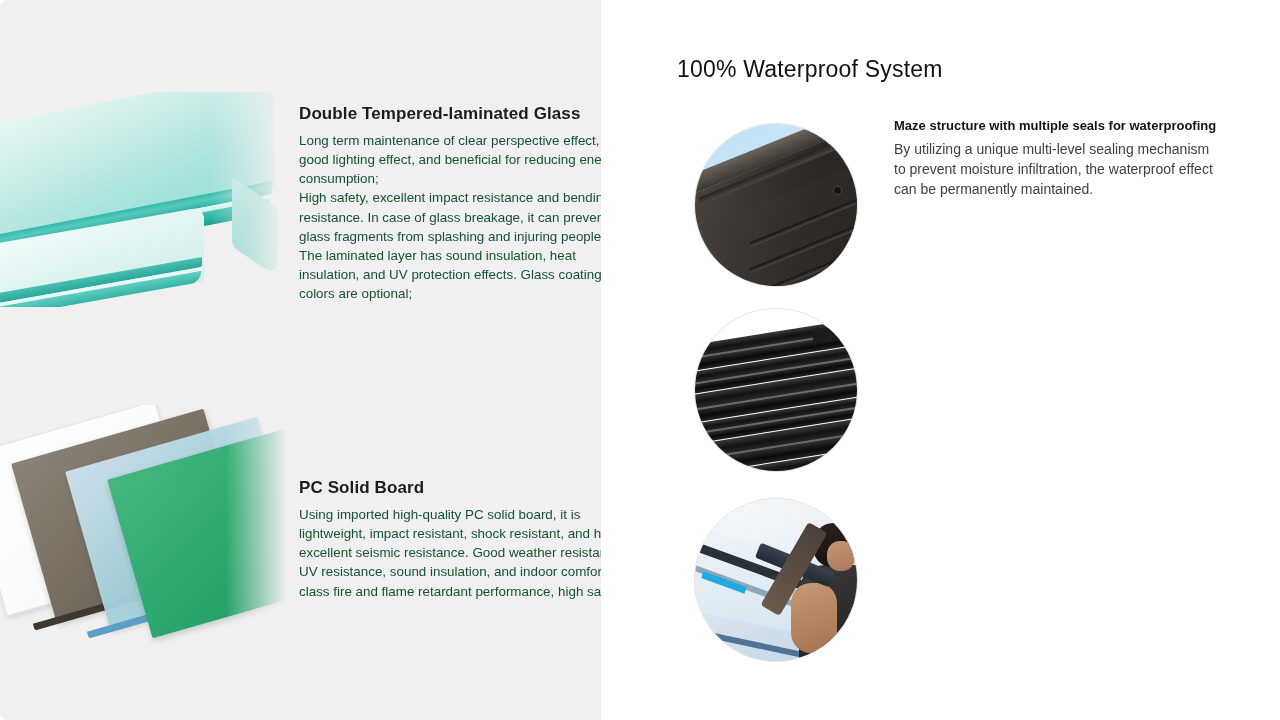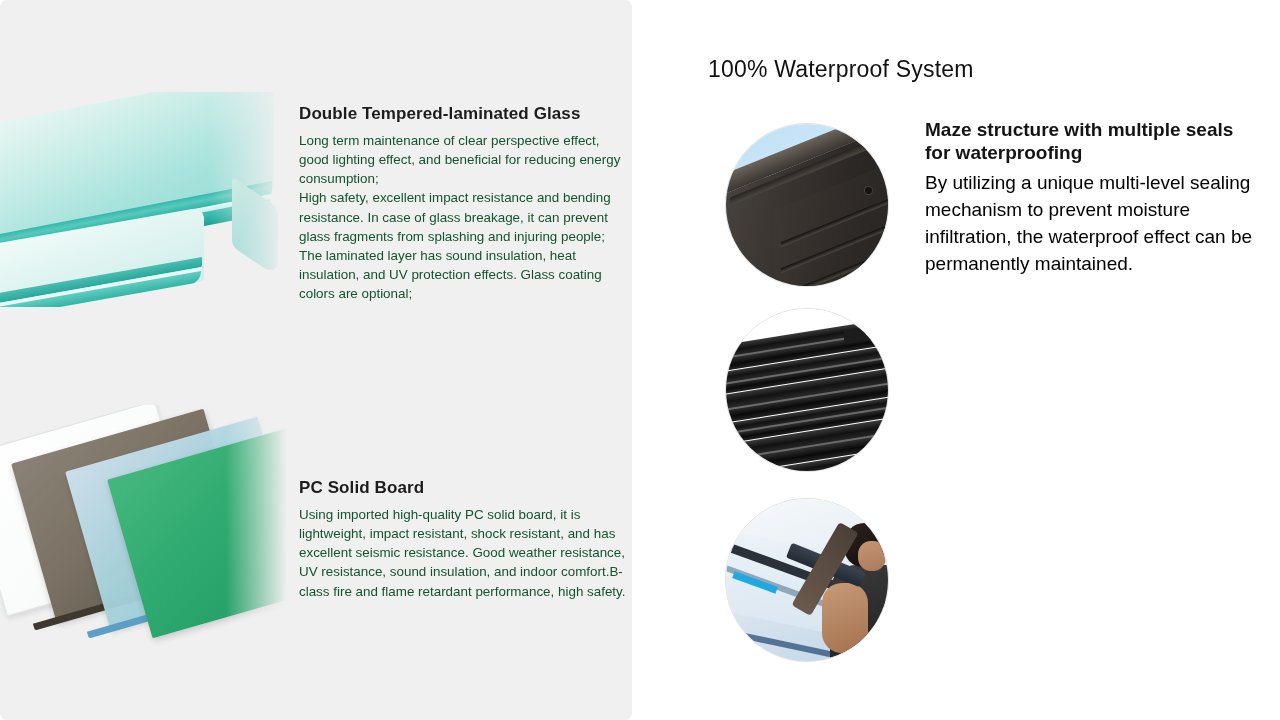--- a/index.html
+++ b/index.html
@@ -111,21 +111,21 @@
     font-size:17px;font-weight:700;color:#1c1c1c;letter-spacing:.1px;
     margin:0 0 7px 0;line-height:1.2;
   }
   .left-body{
     font-size:13.4px;color:#14532d;line-height:1.42;margin:0;
     white-space:pre-line;
   }
 
   
   .right-panel{
-    position:absolute;left:632px;top:0;width:519px;height:720px;background:#ffffff;
+    position:absolute;left:601px;top:0;width:519px;height:720px;background:#ffffff;
   }
   .right-heading{
     position:absolute;left:76px;top:56px;
     font-size:23px;font-weight:400;color:#111;letter-spacing:.2px;margin:0;
   }
 
   .feature{position:absolute;left:0;width:648px;}
   .f1{top:118px;}
   .f2{top:303px;}
   .f3{top:493px;}
@@ -190,22 +190,22 @@
     background:linear-gradient(160deg,#c79674,#a9795a);}
   .c3-torso{position:absolute;left:104px;top:66px;width:84px;height:100px;border-radius:26px 10px 0 0;
     background:linear-gradient(160deg,#3b3b3b,#1d1d1d);}
   .c3-shoulder{position:absolute;left:96px;top:84px;width:46px;height:70px;border-radius:20px;
     background:linear-gradient(160deg,#c89a78,#a3724f);}
   .c3-bottom{position:absolute;left:-10px;top:132px;width:200px;height:46px;
     background:linear-gradient(150deg,#dbe6f0,#b9cfe1);transform:rotate(12deg);}
   .c3-stripe{position:absolute;left:-6px;top:150px;width:200px;height:6px;background:#2a4f7a;transform:rotate(12deg);opacity:.75;}
 
   .f-text{position:absolute;left:293px;width:330px;top:0;}
-  .f-title{font-size:19px;font-weight:700;color:#141414;line-height:1.22;margin:0 0 6px 0;}
-  .f-body{font-size:19px;color:#000000;line-height:1.42;margin:0;}
+  .f-title{font-size:13px;font-weight:700;color:#141414;line-height:1.22;margin:0 0 6px 0;}
+  .f-body{font-size:14px;color:#404040;line-height:1.42;margin:0;}
   .f-body.justify{text-align:justify;}
 </style>
 </head>
 <body>
 
 <div class="page">
 
   <div class="left-panel">
 
     <div class="glass-photo">

